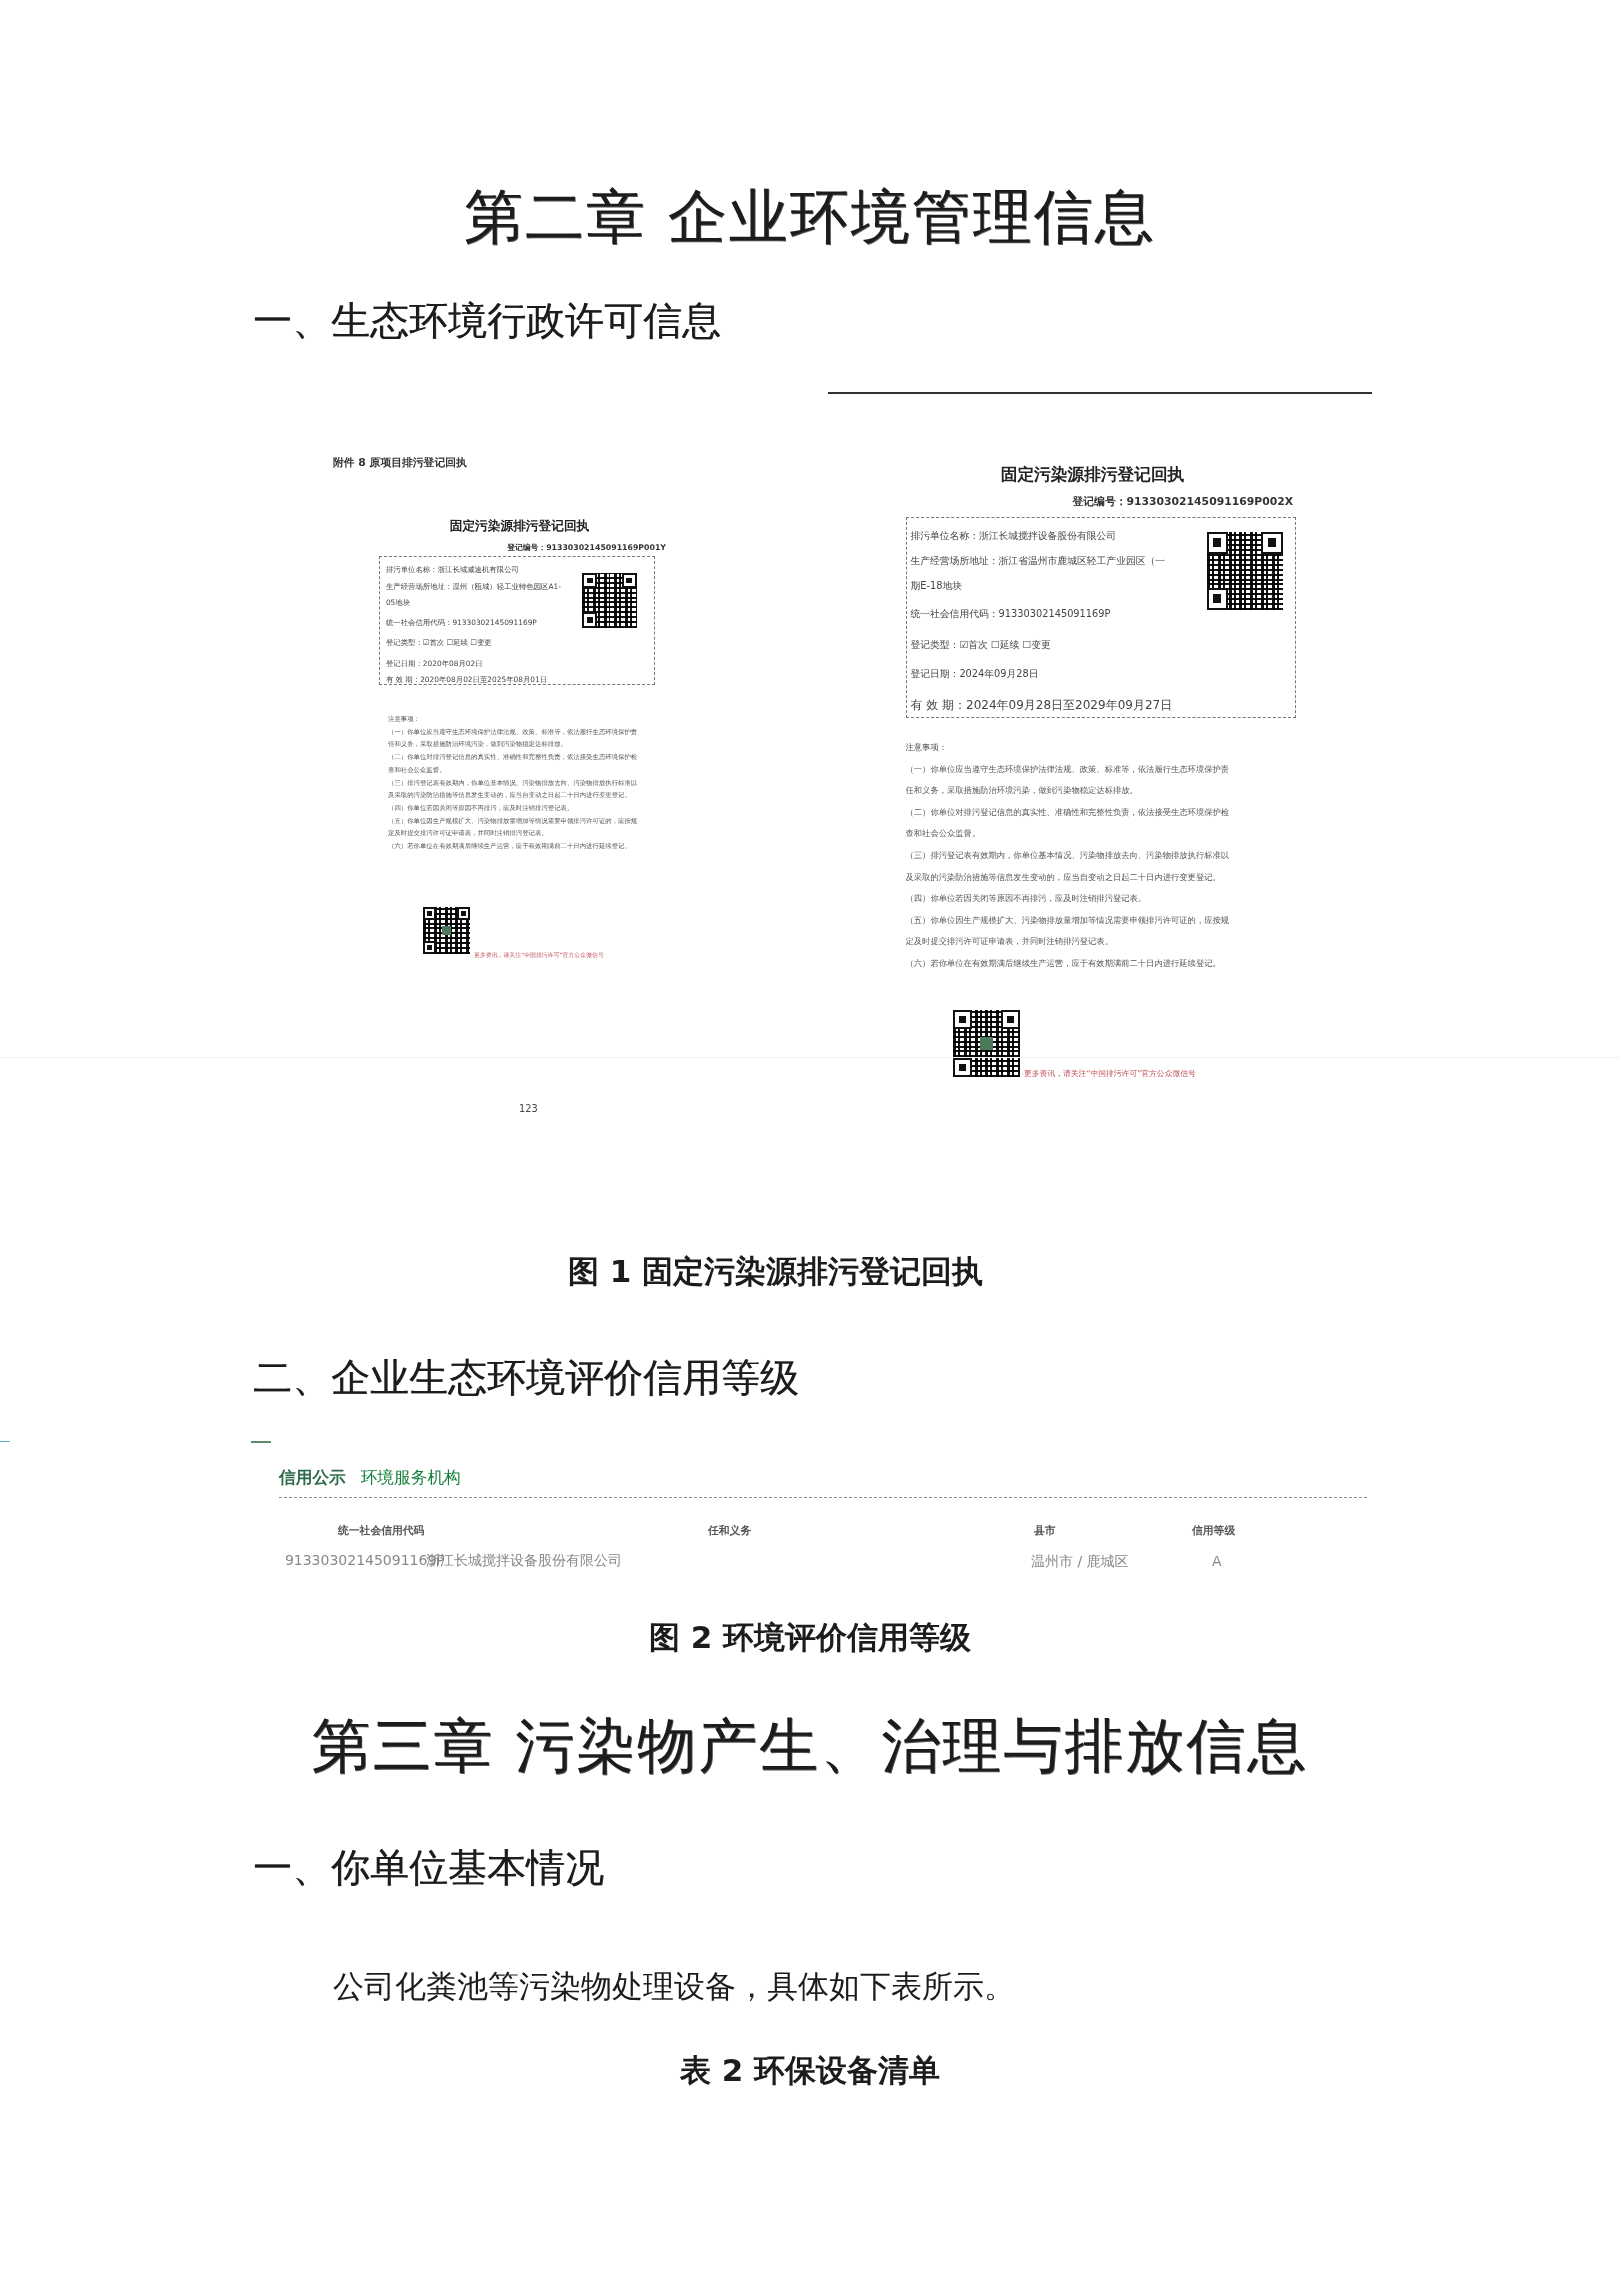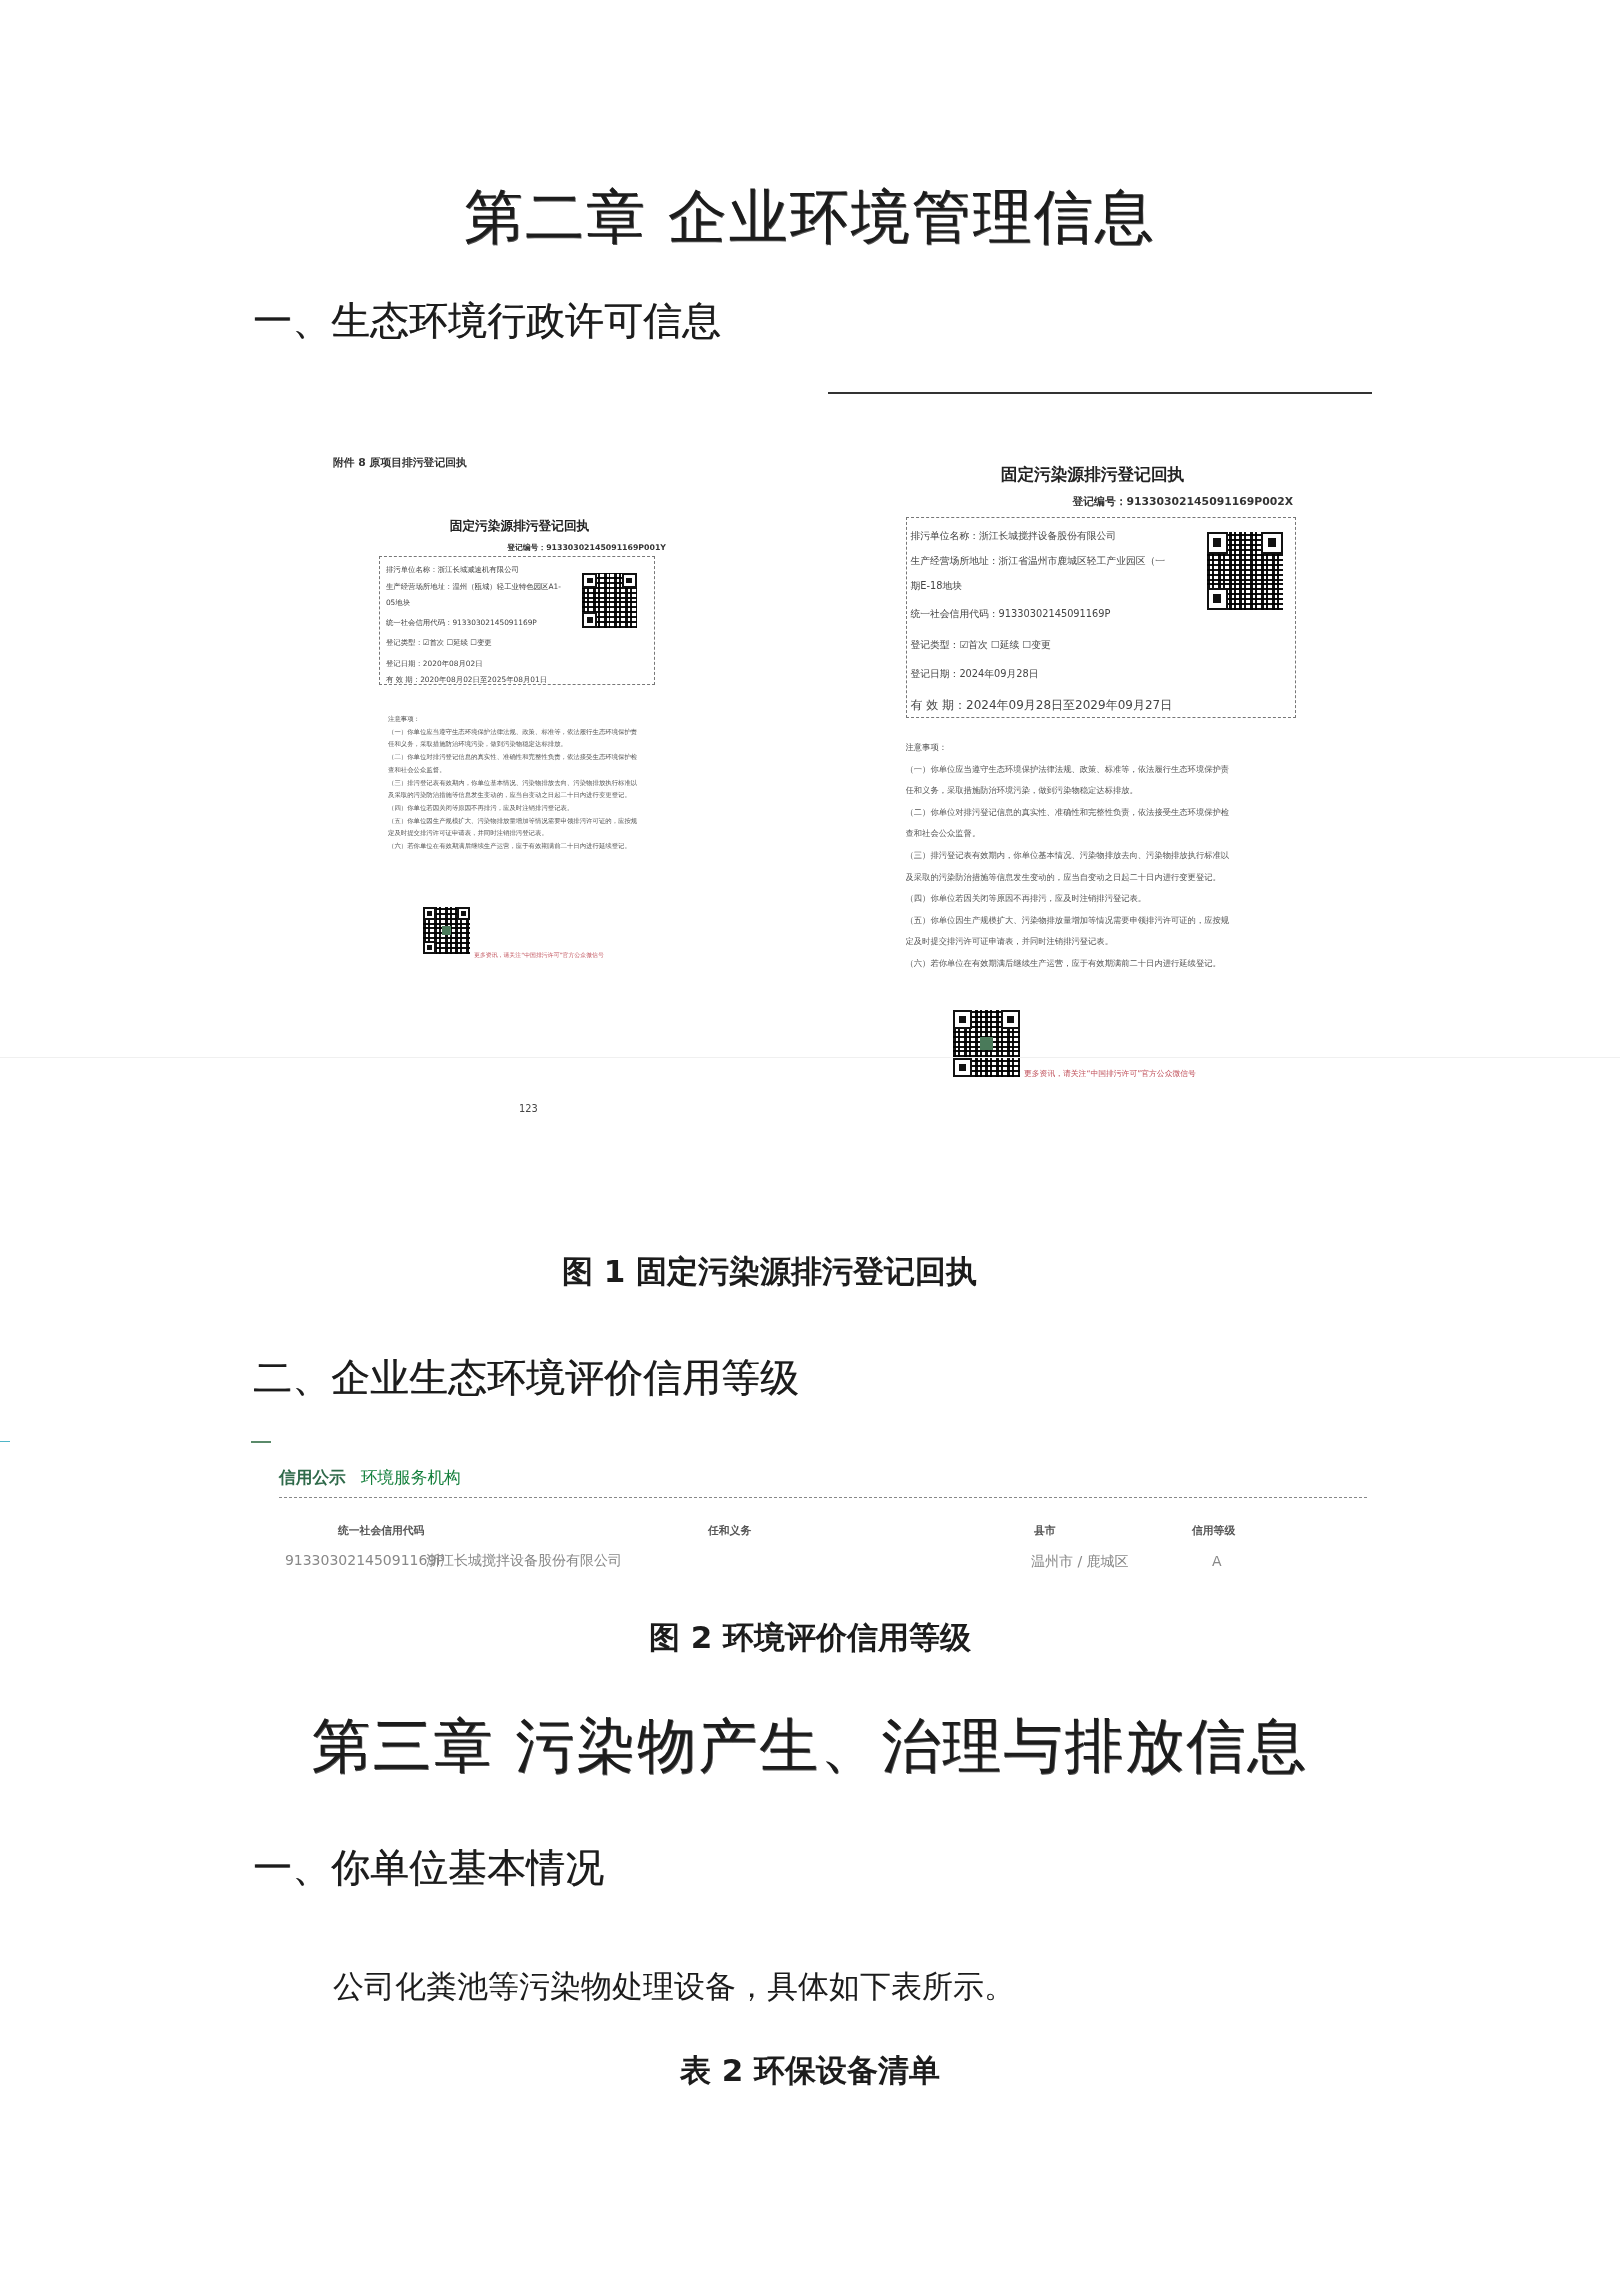--- a/index.html
+++ b/index.html
@@ -130,21 +130,21 @@
     <div class="finder" style="left:0;top:0;"></div>
     <div class="finder" style="right:0;top:0;"></div>
     <div class="finder" style="left:0;bottom:0;"></div>
     <div class="logo"></div>
   </div>
   <div class="abs promo" style="left:142px; top:617px; font-size:7.8px;">更多资讯，请关注“中国排污许可”官方公众微信号</div>
 </div>
 
 <div class="abs" style="left:0; top:1057px; width:1620px; height:1px; background:#f0f0f0;"></div>
 
-<div class="abs caption" style="left:0; width:1539px; top:1251px;">图 1  固定污染源排污登记回执</div>
+<div class="abs caption" style="left:6px; width:1539px; top:1251px;">图 1  固定污染源排污登记回执</div>
 
 <div class="abs section-title" style="left:253px; top:1351px;">二、企业生态环境评价信用等级</div>
 
 <div class="abs" style="left:0; top:1441px; width:9.8px; height:1px; background:#4fb6c8;"></div>
 <div class="abs" style="left:251px; top:1441px; width:19.6px; height:2px; background:#5a8a6a;"></div>
 
 <div class="credit" style="left:279px; top:1460px; width:1098px; height:118px;">
   <div class="abs" style="left:0; top:5.9px; white-space:nowrap;">
     <span class="tab-main">信用公示</span>
     <span class="tab-sub">环境服务机构</span>

